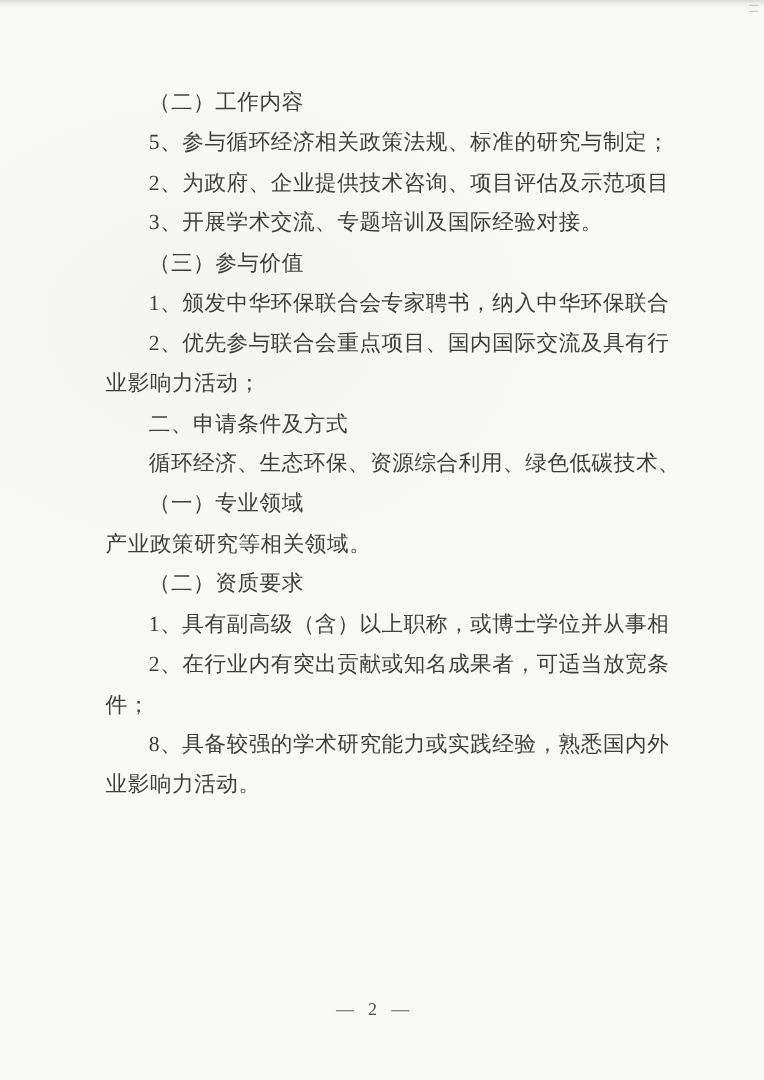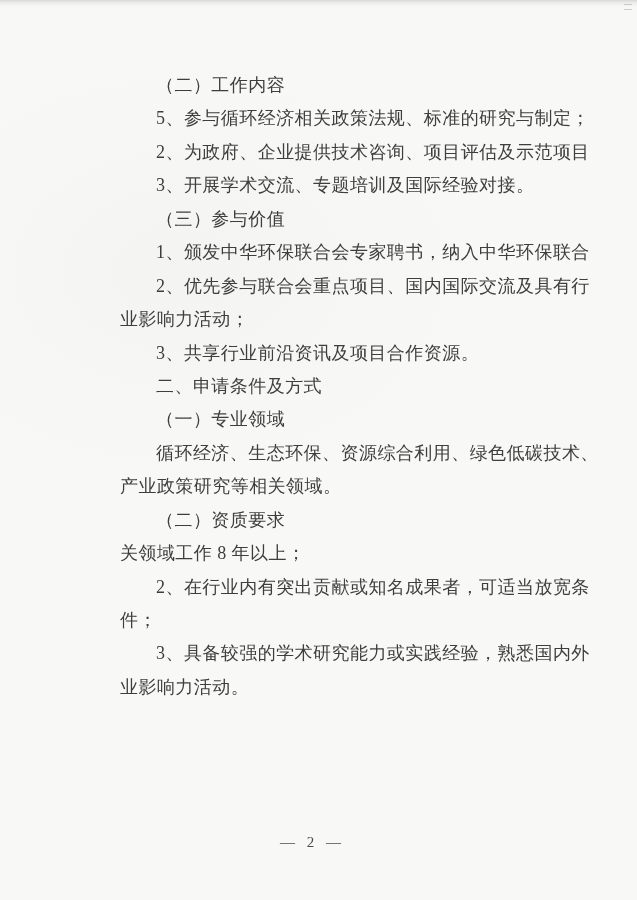--- a/index.html
+++ b/index.html
@@ -45,21 +45,20 @@
     left: 88px;
     width: 474px;
     color: #3e3e3e;
     font-size: 18px;
     letter-spacing: 0.45px;
   }
   .line {
     height: 33.45px;
     line-height: 33.45px;
     white-space: nowrap;
-    margin-left: 32px;
   }
   .line.indent {
     padding-left: 36px;
   }
 
   .page-footer {
     position: absolute;
     top: 831px;
     left: 0;
     width: 625px;
@@ -78,27 +77,26 @@
 
   <div class="textblock" id="body-lines">
       <div class="line indent">（二）工作内容</div>
       <div class="line indent">5、参与循环经济相关政策法规、标准的研究与制定；</div>
       <div class="line indent">2、为政府、企业提供技术咨询、项目评估及示范项目</div>
       <div class="line indent">3、开展学术交流、专题培训及国际经验对接。</div>
       <div class="line indent">（三）参与价值</div>
       <div class="line indent">1、颁发中华环保联合会专家聘书，纳入中华环保联合</div>
       <div class="line indent">2、优先参与联合会重点项目、国内国际交流及具有行</div>
       <div class="line">业影响力活动；</div>
-      <div class="line indent">3、共享行业前沿资讯及项目合作资源。</div>
       <div class="line indent">二、申请条件及方式</div>
+      <div class="line indent">循环经济、生态环保、资源综合利用、绿色低碳技术、</div>
       <div class="line indent">（一）专业领域</div>
-      <div class="line indent">循环经济、生态环保、资源综合利用、绿色低碳技术、</div>
       <div class="line">产业政策研究等相关领域。</div>
       <div class="line indent">（二）资质要求</div>
-      <div class="line">关领域工作 8 年以上；</div>
+      <div class="line indent">1、具有副高级（含）以上职称，或博士学位并从事相</div>
       <div class="line indent">2、在行业内有突出贡献或知名成果者，可适当放宽条</div>
       <div class="line">件；</div>
-      <div class="line indent">3、具备较强的学术研究能力或实践经验，熟悉国内外</div>
+      <div class="line indent">8、具备较强的学术研究能力或实践经验，熟悉国内外</div>
       <div class="line">业影响力活动。</div>
     </div>
 
   <div class="page-footer">— 2 —</div>
 </div>
 
 </body></html>

